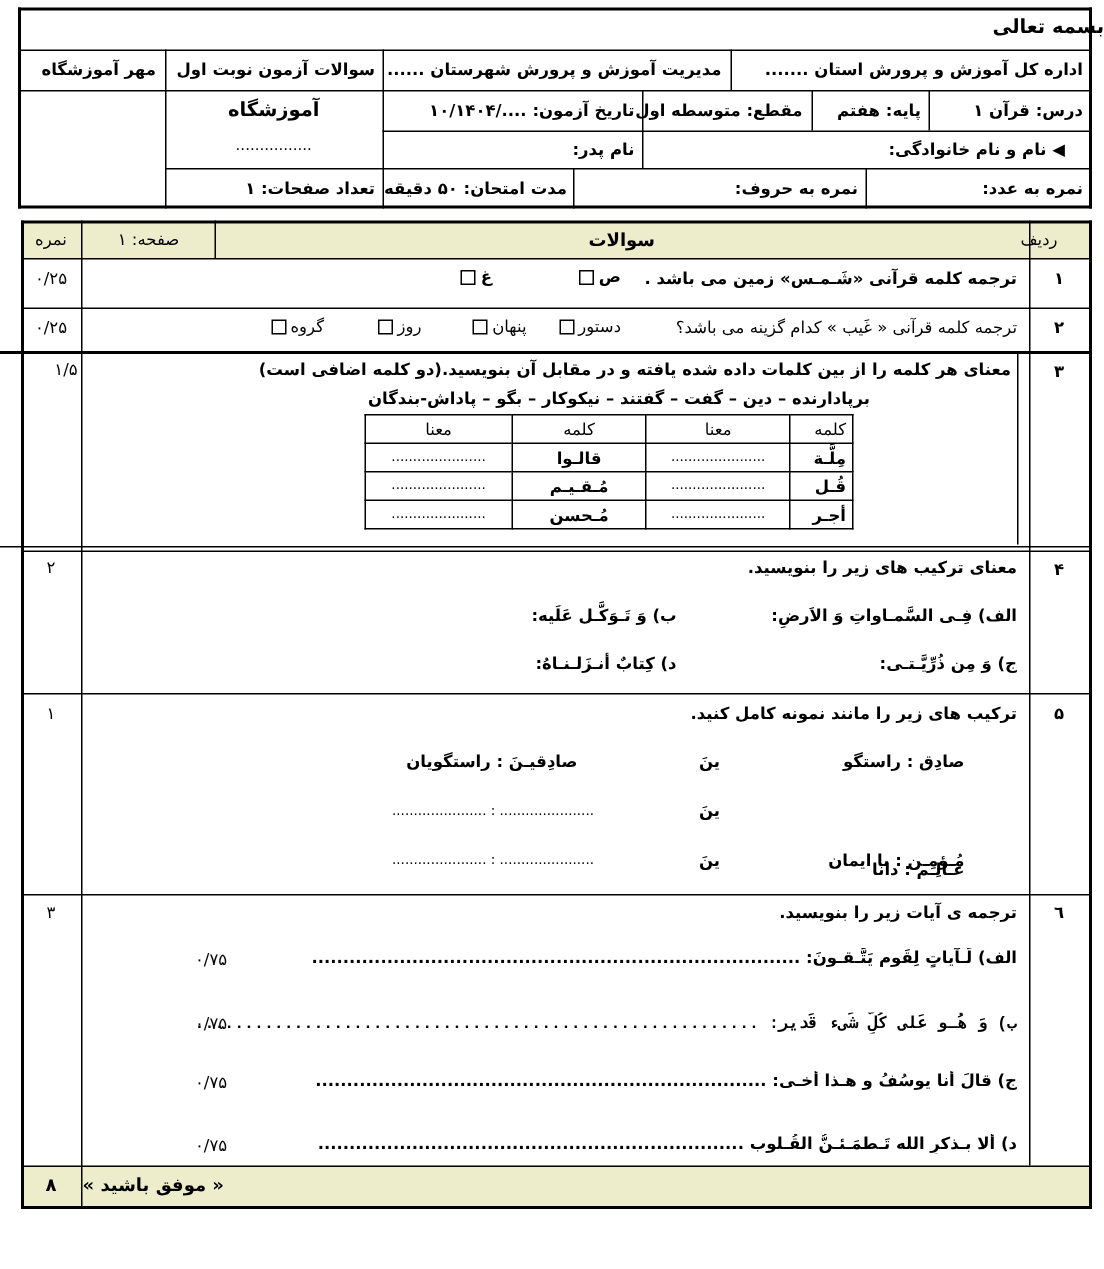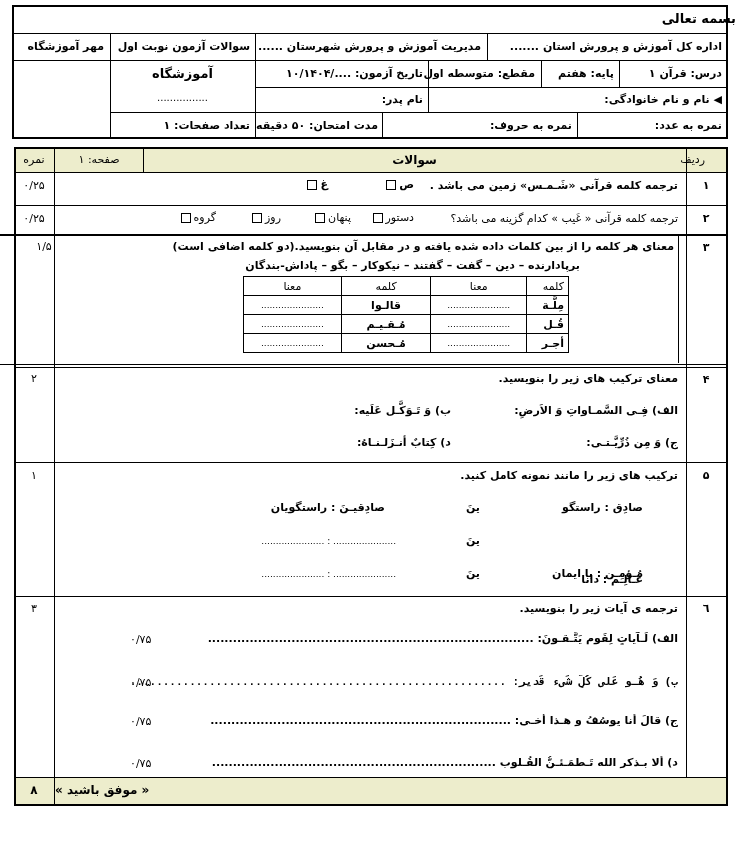--- a/index.html
+++ b/index.html
@@ -48,21 +48,21 @@
   <div class="txt b" style="right:486px;top:40px;font-size:11px;">سوالات آزمون نوبت اول</div>
   <div class="txt b" style="right:632px;top:40px;font-size:11px;">مهر آموزشگاه</div>
 
   <div class="txt b" style="right:14px;top:67px;font-size:11px;">درس: قرآن ۱</div>
   <div class="txt b" style="right:122px;top:67px;font-size:11px;">پایه: هفتم</div>
   <div class="txt b" style="right:201px;top:67px;font-size:11px;">مقطع: متوسطه اول</div>
   <div class="txt b" style="right:313px;top:67px;font-size:11px;">تاریخ آزمون: ..../۱۰/۱۴۰۴</div>
   <div class="txt b" style="left:110px;width:145px;top:66px;text-align:center;font-size:13px;">آموزشگاه</div>
   <div class="txt" style="left:110px;width:145px;top:92px;text-align:center;font-size:10px;">................</div>
 
-  <div class="txt b" style="right:14px;top:93px;font-size:11px;text-align:right;">◀ نام و نام خانوادگی:</div>
+  <div class="txt b" style="right:26px;top:93px;font-size:11px;text-align:right;">◀ نام و نام خانوادگی:</div>
   <div class="txt b" style="right:313px;top:93px;font-size:11px;">نام پدر:</div>
 
   <div class="txt b" style="right:14px;top:119px;font-size:11px;">نمره به عدد:</div>
   <div class="txt b" style="right:164px;top:119px;font-size:11px;">نمره به حروف:</div>
   <div class="txt b" style="right:358px;top:119px;font-size:11px;">مدت امتحان: ۵۰ دقیقه</div>
   <div class="txt b" style="right:486px;top:119px;font-size:11px;">تعداد صفحات: ۱</div>
 </div>
 
 <div>
 

